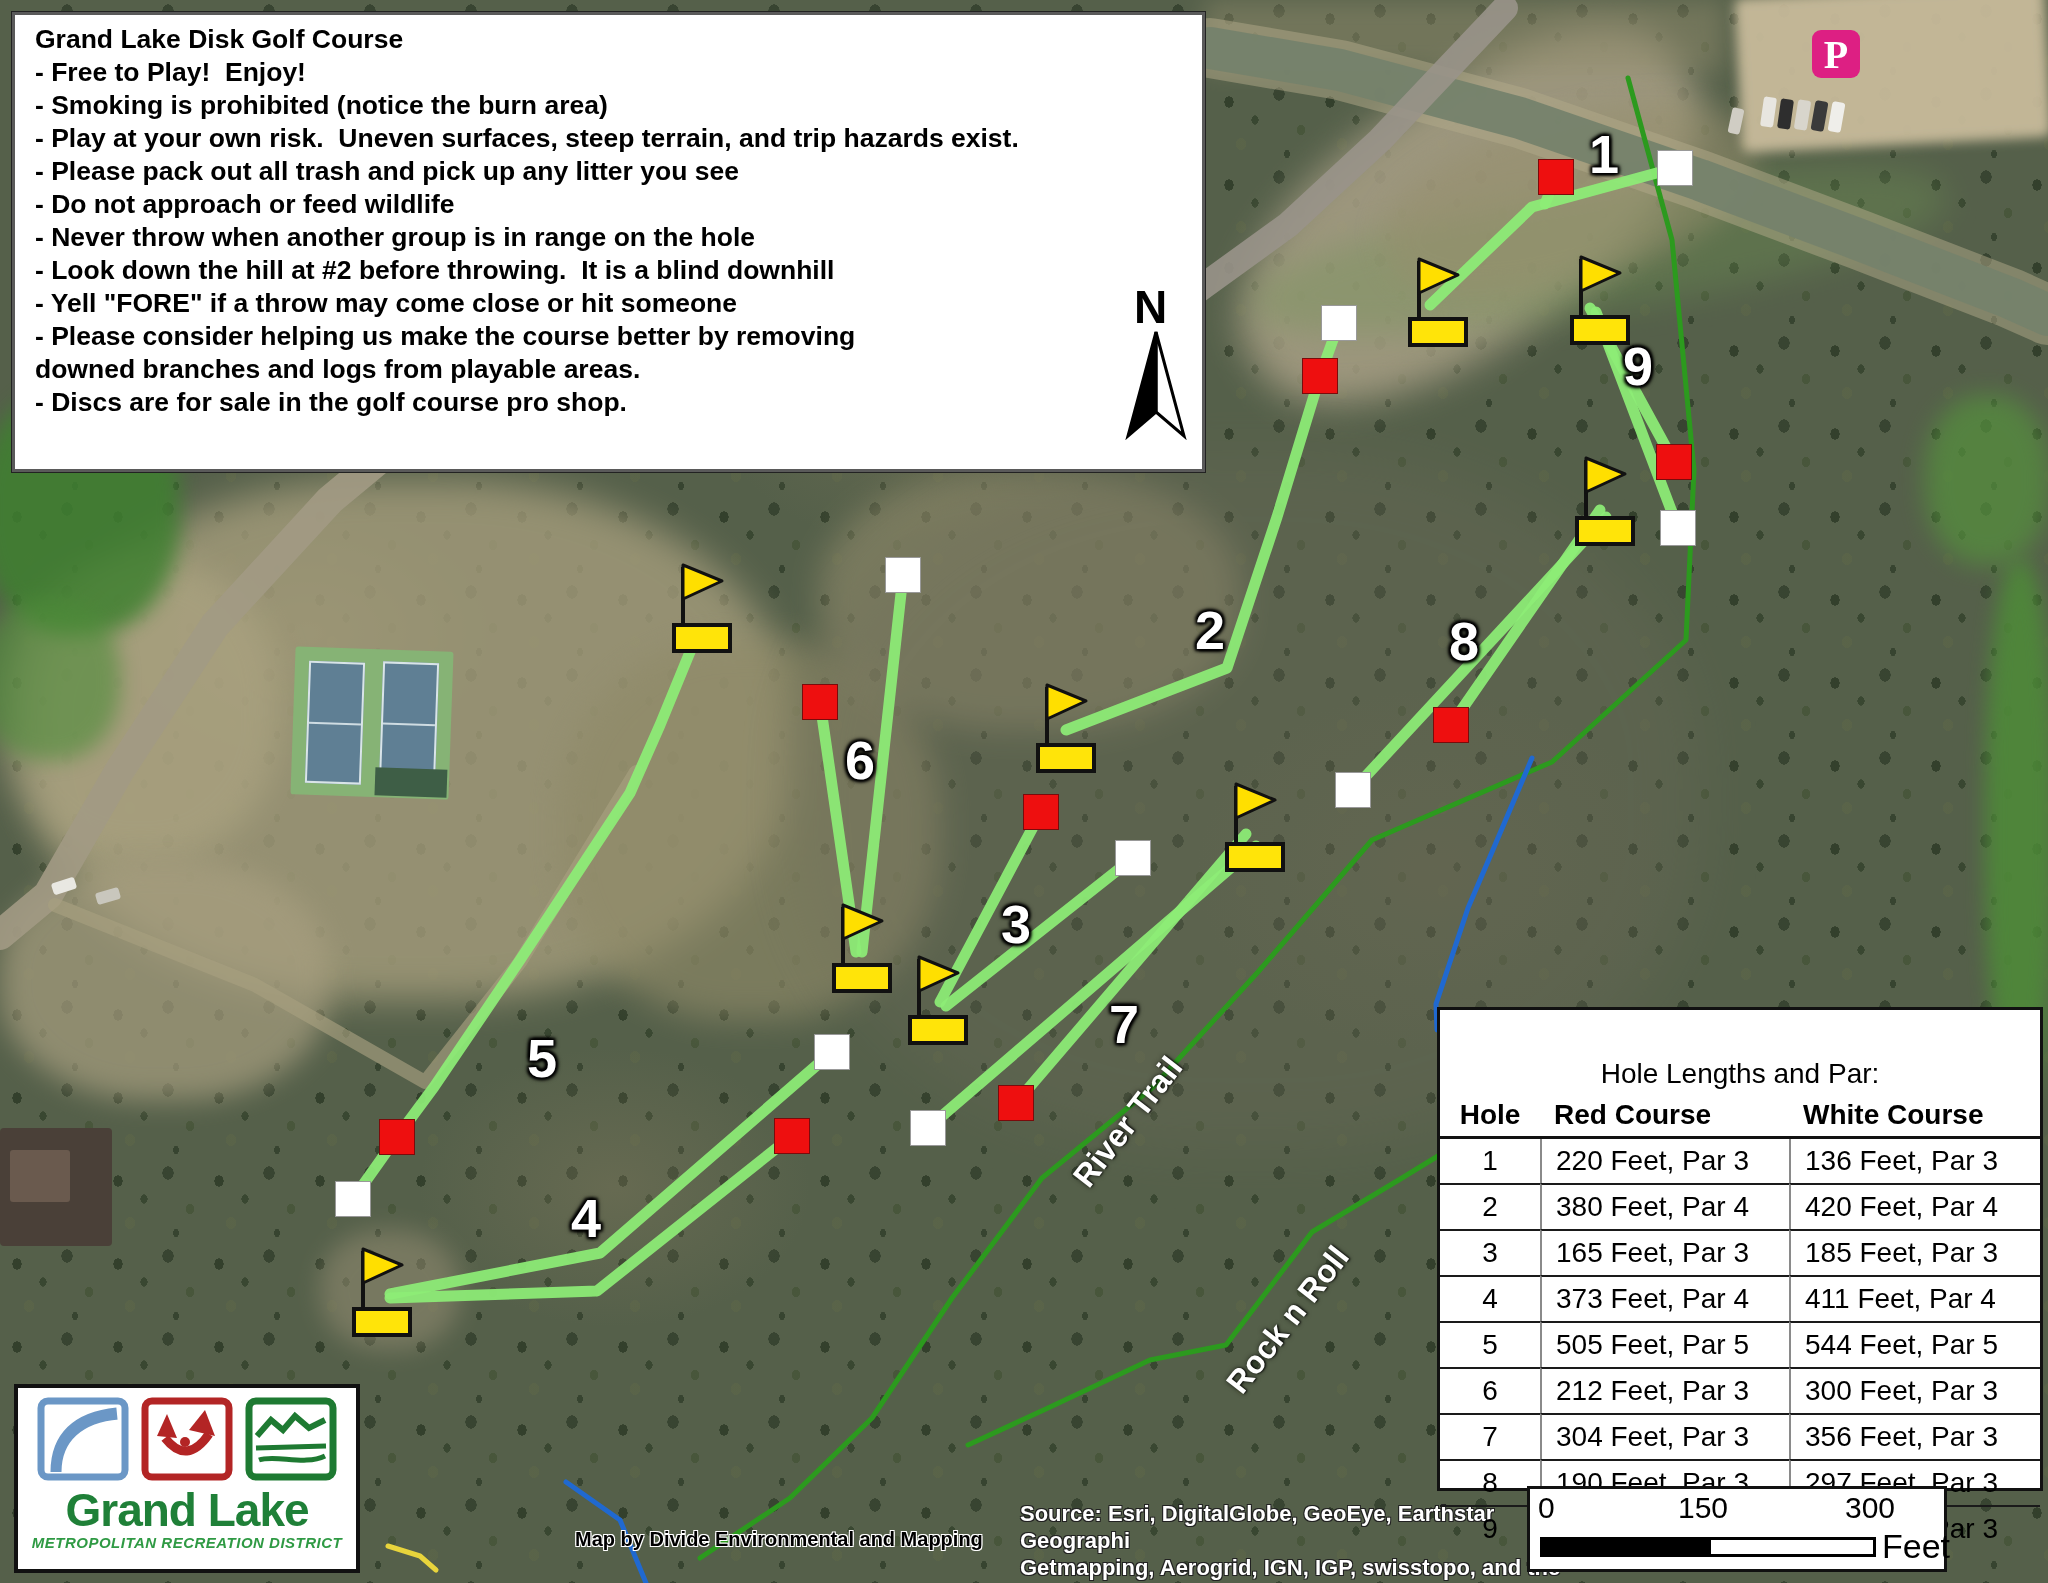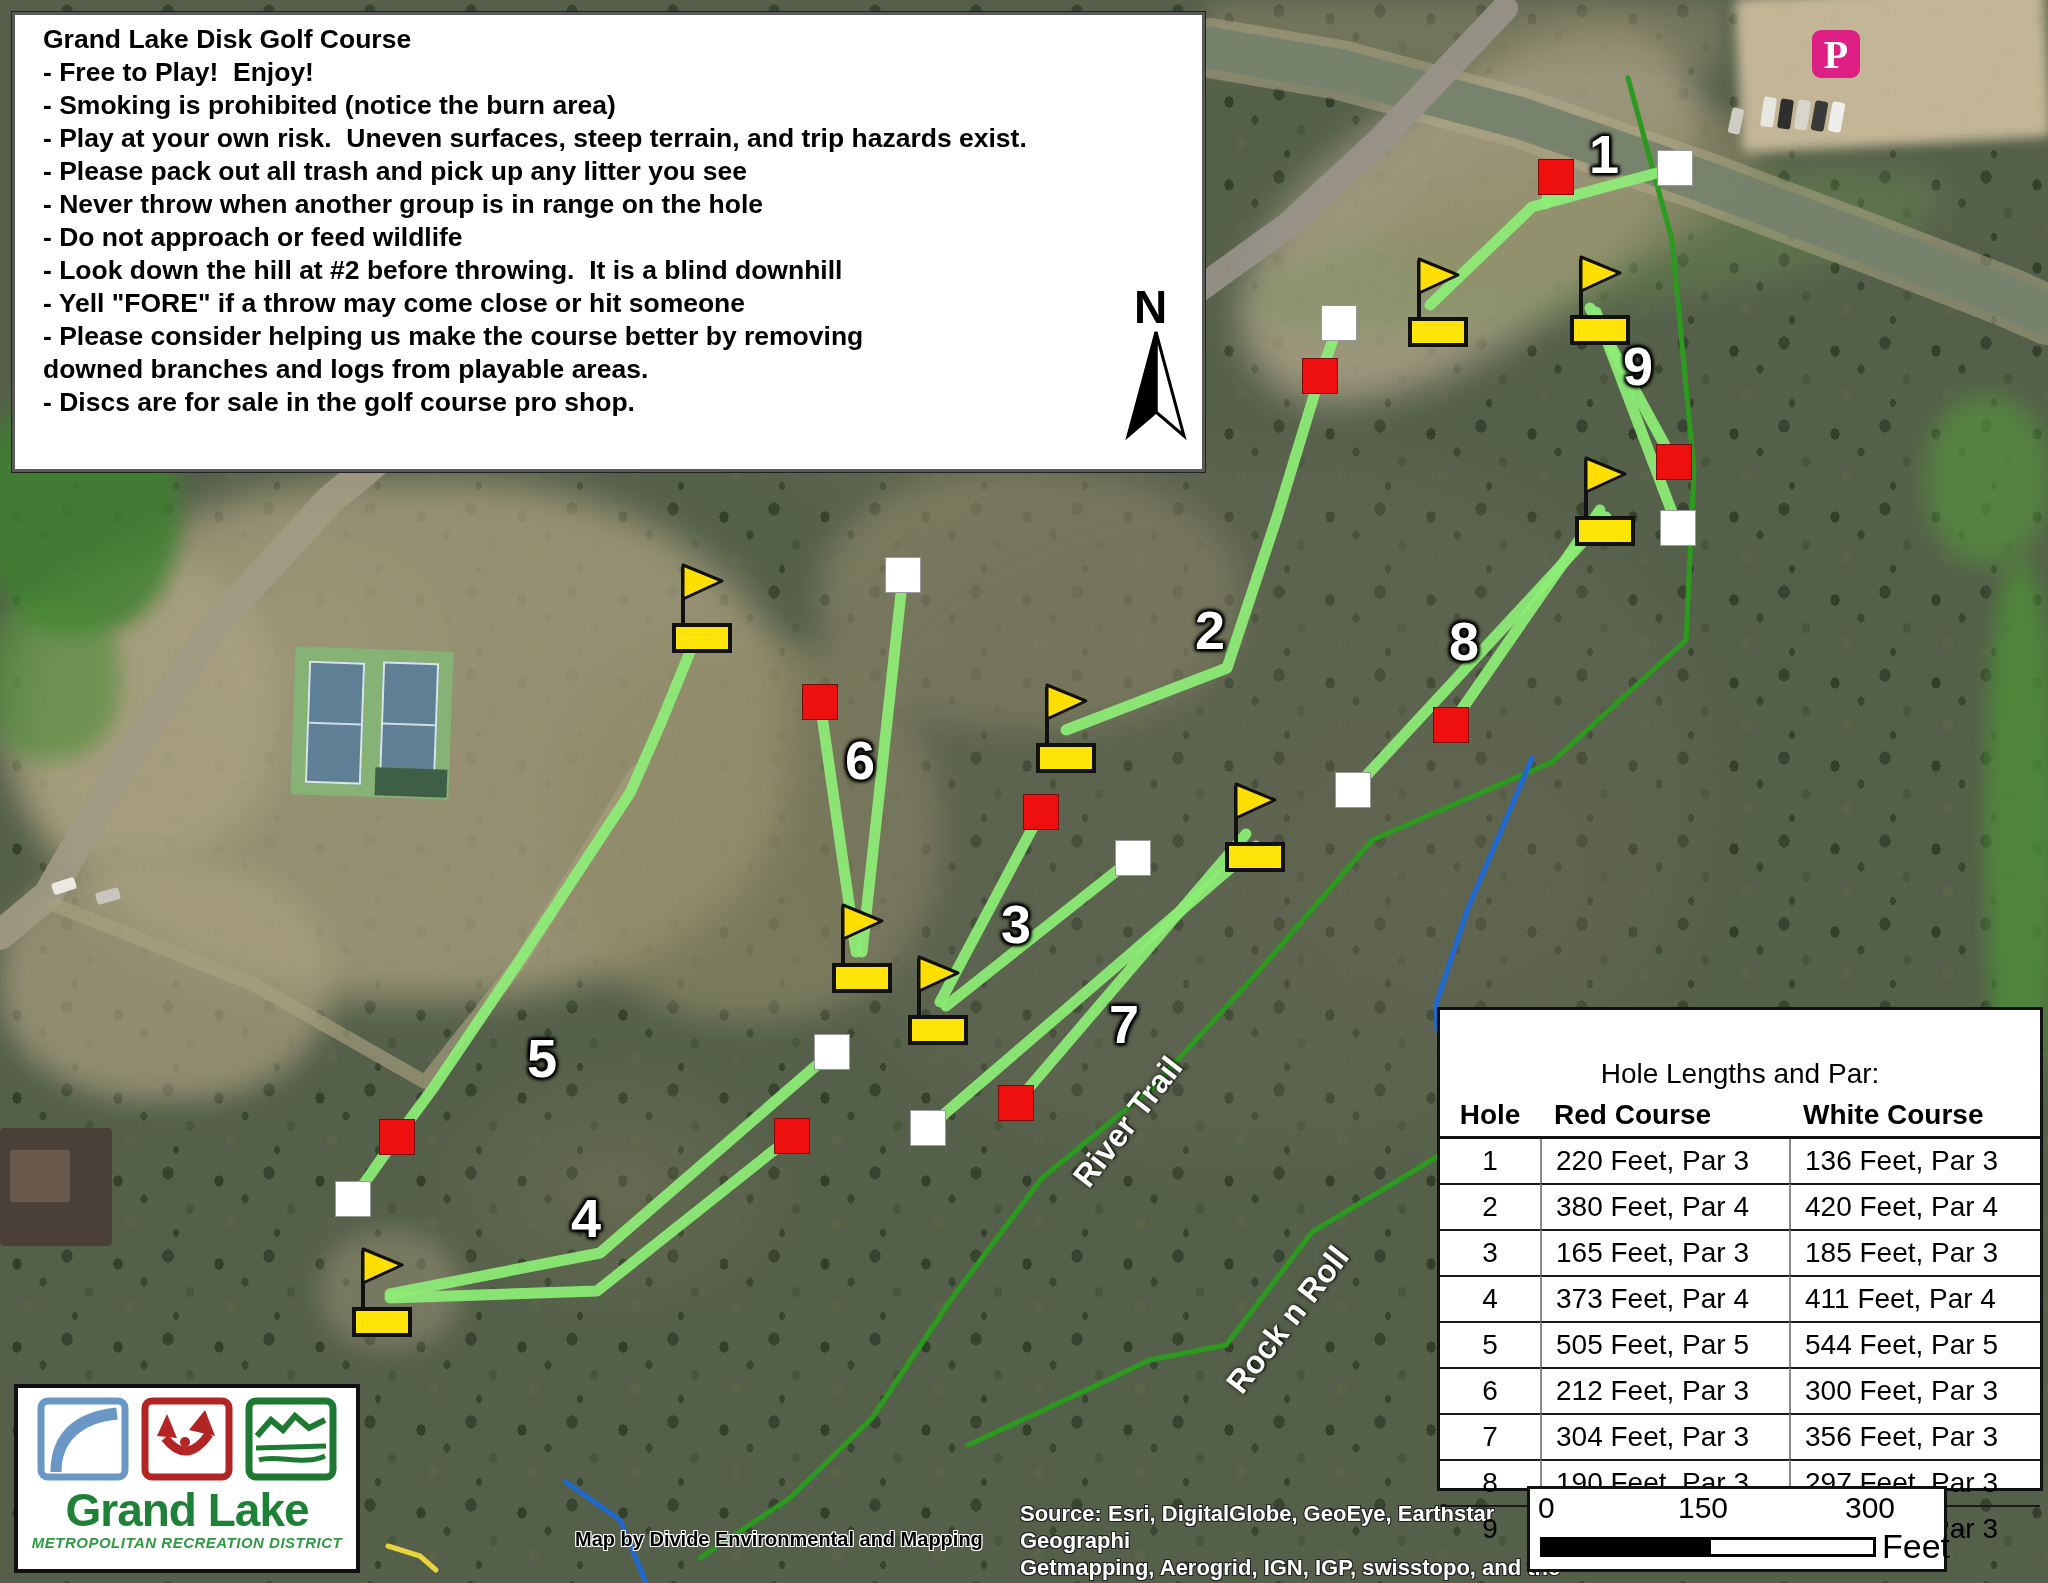--- a/index.html
+++ b/index.html
@@ -51,21 +51,21 @@
   .courts{position:absolute;left:293px;top:649px;width:158px;height:148px;background:#86b375;
     transform:rotate(2deg);z-index:3;border-radius:3px;}
   .court{position:absolute;width:52px;height:118px;background:#5f7f94;border:2px solid #d9e4e8;}
   .court .net{position:absolute;left:0;right:0;top:50%;height:0;border-top:2px solid #cfdce2;}
   .court-pad-dark{position:absolute;left:84px;top:118px;width:72px;height:28px;background:#3e5e46;}
   .building{position:absolute;z-index:3;}
   .car{position:absolute;z-index:4;border-radius:3px;}
   
   .info-box{position:absolute;left:12px;top:12px;width:1193px;height:460px;z-index:10;
     background:#fff;border:3px solid #5a5a5a;box-shadow:0 0 0 1px #222;box-sizing:border-box;
-    padding:8px 14px 0 28px;}
+    padding:8px 14px 0 20px;}
   .info-box .rule, .info-box .title{font-size:26.5px;font-weight:bold;color:#000;line-height:33px;white-space:pre-wrap;}
   
   .north{position:absolute;z-index:11;}
   #north-n{left:1134px;top:280px;font-size:46px;font-weight:bold;color:#000;}
   #north-arrow{left:1125px;top:330px;}
   
   .p-sign{position:absolute;left:1812px;top:30px;width:48px;height:48px;background:#dd1f83;border-radius:9px;
     z-index:9;display:flex;align-items:center;justify-content:center;
     color:#fff;font-family:"Liberation Serif", serif;font-weight:bold;font-size:40px;}
   
@@ -249,22 +249,22 @@
   <div class="trail-label" id="river-trail-label">River Trail</div>
   <div class="trail-label" id="rock-trail-label">Rock n Roll</div>
 
   <div class="info-box">
     <div class="title">Grand Lake Disk Golf Course</div>
     <div id="rules-list">
         <div class="rule">- Free to Play!  Enjoy!</div>
         <div class="rule">- Smoking is prohibited (notice the burn area)</div>
         <div class="rule">- Play at your own risk.  Uneven surfaces, steep terrain, and trip hazards exist.</div>
         <div class="rule">- Please pack out all trash and pick up any litter you see</div>
+        <div class="rule">- Do not approach or feed wildlife</div>
         <div class="rule">- Never throw when another group is in range on the hole</div>
-        <div class="rule">- Do not approach or feed wildlife</div>
         <div class="rule">- Look down the hill at #2 before throwing.  It is a blind downhill</div>
         <div class="rule">- Yell "FORE" if a throw may come close or hit someone</div>
         <div class="rule">- Please consider helping us make the course better by removing</div>
         <div class="rule">downed branches and logs from playable areas.</div>
         <div class="rule">- Discs are for sale in the golf course pro shop.</div>
       </div>
   </div>
 
   <div class="north" id="north-n">N</div>
   <svg class="north" id="north-arrow" width="62" height="110" viewBox="0 0 62 110">

